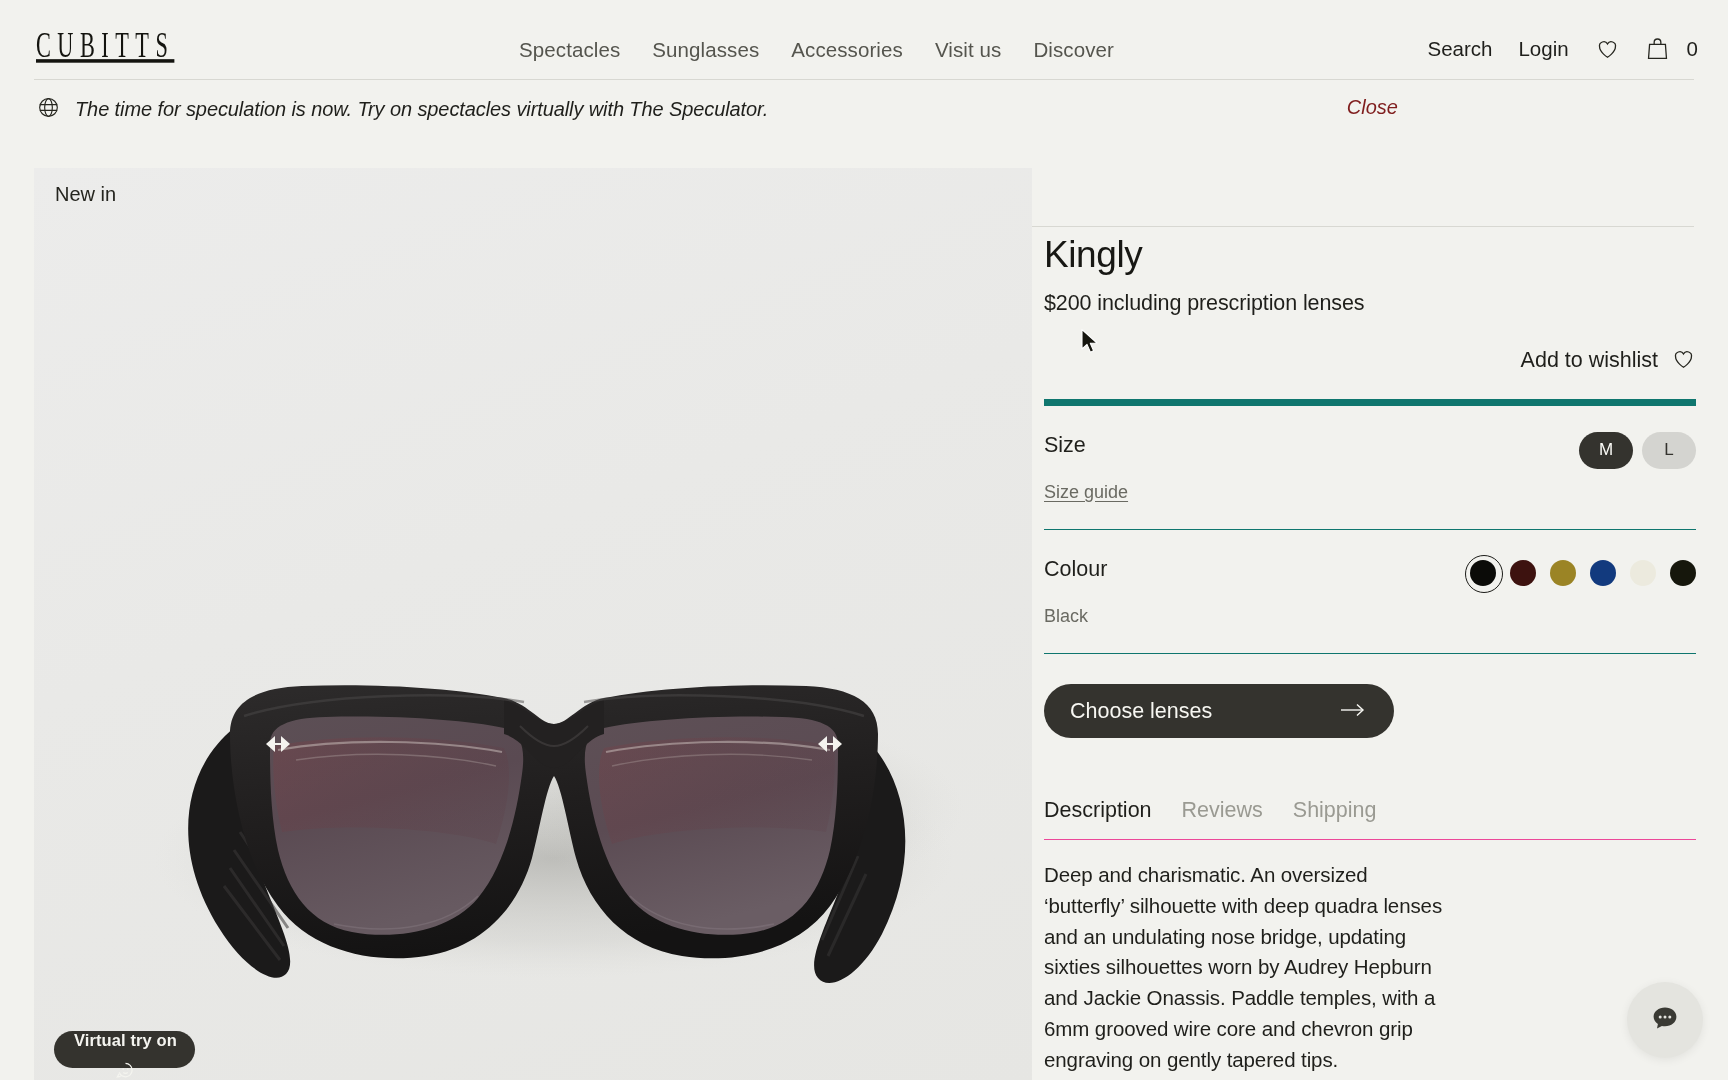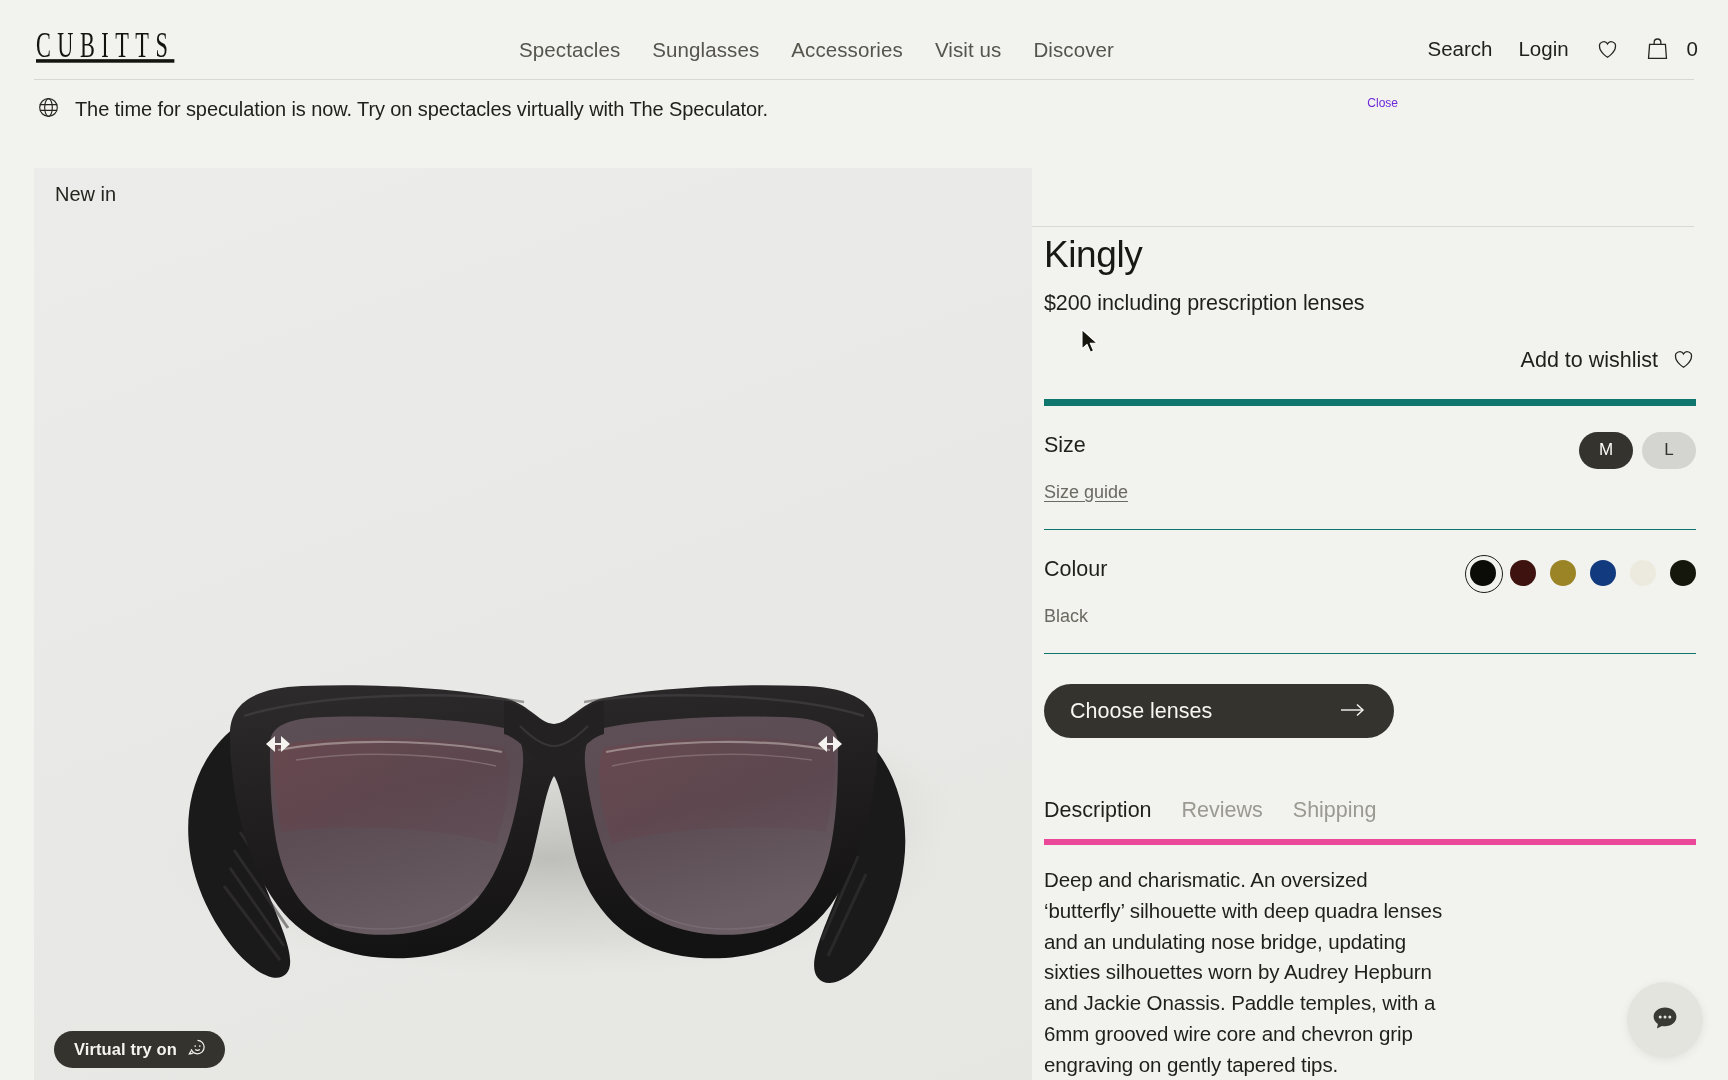--- a/index.html
+++ b/index.html
@@ -44,30 +44,30 @@
   }
   .icon-btn { display: flex; align-items: center; justify-content: center; }
   .cart-count { font-size: 20.5px; color: #1f1f1b; margin-left: -8px; }
   .header-rule {
     position: absolute; left: 34px; top: 79px; width: 1660px; height: 1px;
     background: #d8d8d2;
   }
 
   
   .announce {
-    position: absolute; left: 0; top: 83px; width: 1432px; height: 56px;
+    position: absolute; left: 0; top: 83px; width: 1432px; height: 56px; font-style: italic;
   }
   .announce-inner {
     position: absolute; left: 37px; top: 13px;
     display: flex; align-items: center; gap: 15px;
   }
   .announce-text { font-size: 20px; color: #1f1f1b; letter-spacing: -0.1px; }
   .announce-close {
     position: absolute; right: 34px; top: 13px;
-    font-size: 12px; color: #6d28d9; text-decoration: none;
+    font-size: 20px; color: #7f1d1d; text-decoration: none;
   }
   .announce-rule {
     position: absolute; left: 34px; top: 143px; width: 1660px; height: 1px;
     background: #d8d8d2;
   }
 
   
   .gallery {
     position: absolute; left: 34px; top: 168px;
     width: 998px; height: 920px;
@@ -79,20 +79,21 @@
     font-size: 20px; color: #25251f; letter-spacing: 0px; z-index: 6;
   }
   .try-on {
     position: absolute; left: 20px; bottom: 20px; z-index: 7;
     background: #34332e; color: #f4f4ef;
     border-radius: 26px; height: 37px;
     display: flex; align-items: center; gap: 11px;
     padding: 0 18px 0 20px;
     font-size: 16.5px; font-weight: 600; letter-spacing: 0.1px;
     cursor: pointer;
+    flex-direction: column;
   }
 
   
   .glasses { position: absolute; left: 0; top: 0; width: 998px; height: 920px; }
 
   
   .info {
     position: absolute; left: 1044px; top: 160px; width: 652px;
   }
   .p-title {
@@ -142,21 +143,21 @@
     display: flex; align-items: center; justify-content: space-between;
     background: #34332e; color: #f7f7f2;
     height: 54px; border-radius: 28px; margin-top: 30px;
     padding: 0 28px 0 26px; cursor: pointer;
     font-size: 21.5px; width: 350px;
   }
   .cta-row { width: 100%; }
 
   .tabs {
     display: flex; gap: 30px; margin-top: 60px;
-    padding-bottom: 16px; border-bottom: 6px solid #ec4899;
+    padding-bottom: 16px; border-bottom: 1px solid #ec4899;
   }
   .tab { font-size: 21.5px; color: #9a9a92; cursor: pointer; }
   .tab.active { color: #1f1f1b; }
   .desc {
     margin-top: 20px; font-size: 20.5px; line-height: 1.5;
     color: #1f1f1b; letter-spacing: -0.1px; width: 400px;
   }
 
   
   .chat {

